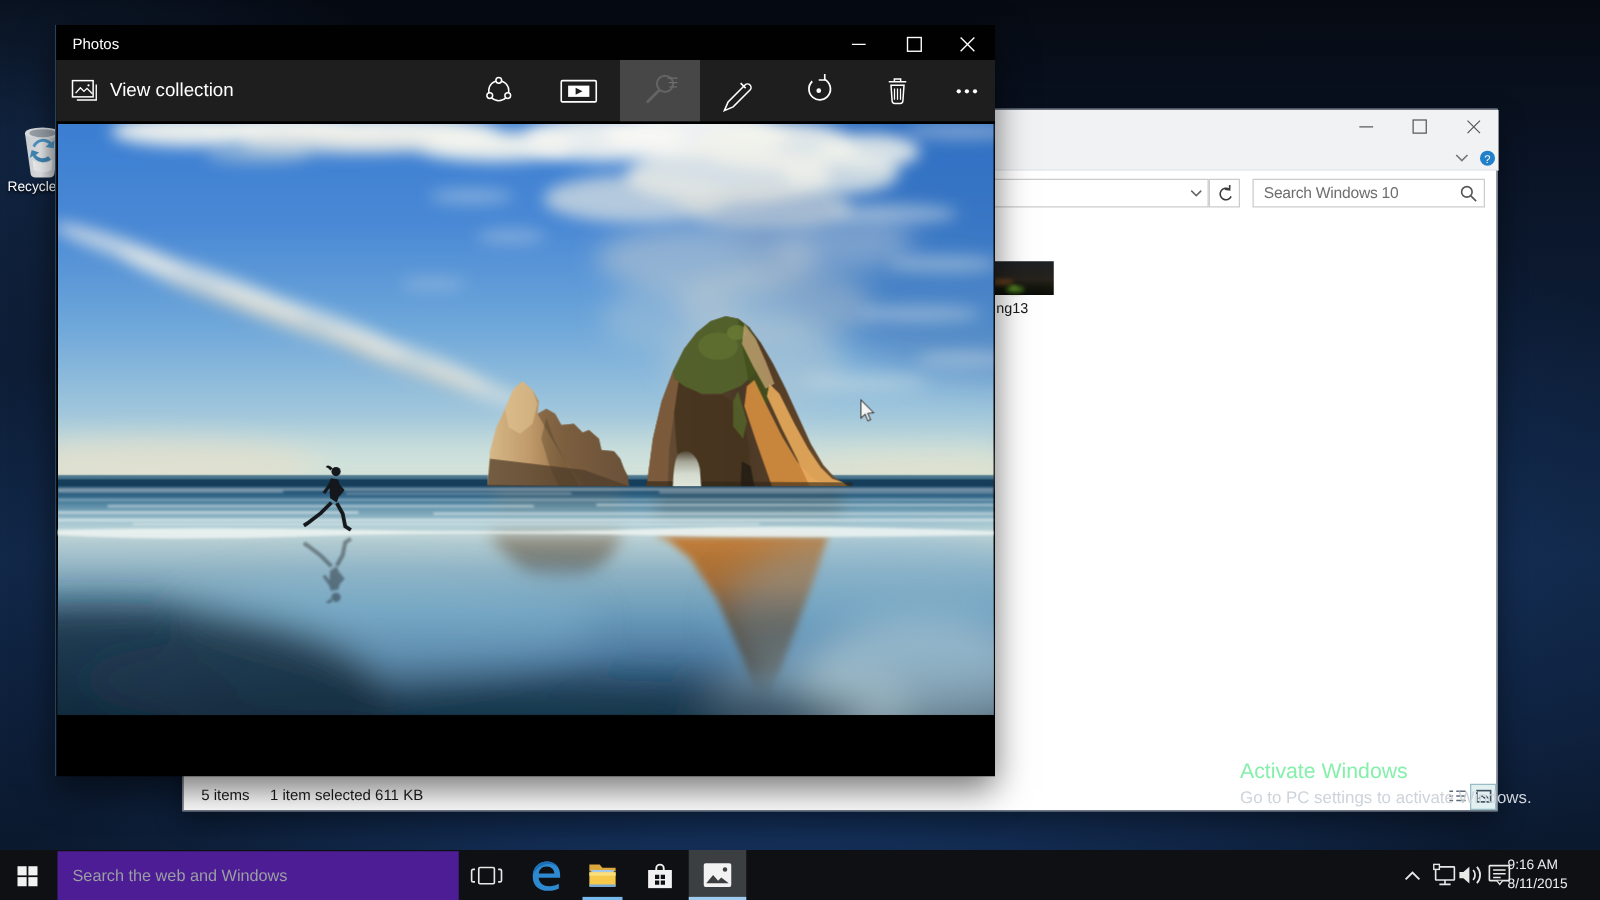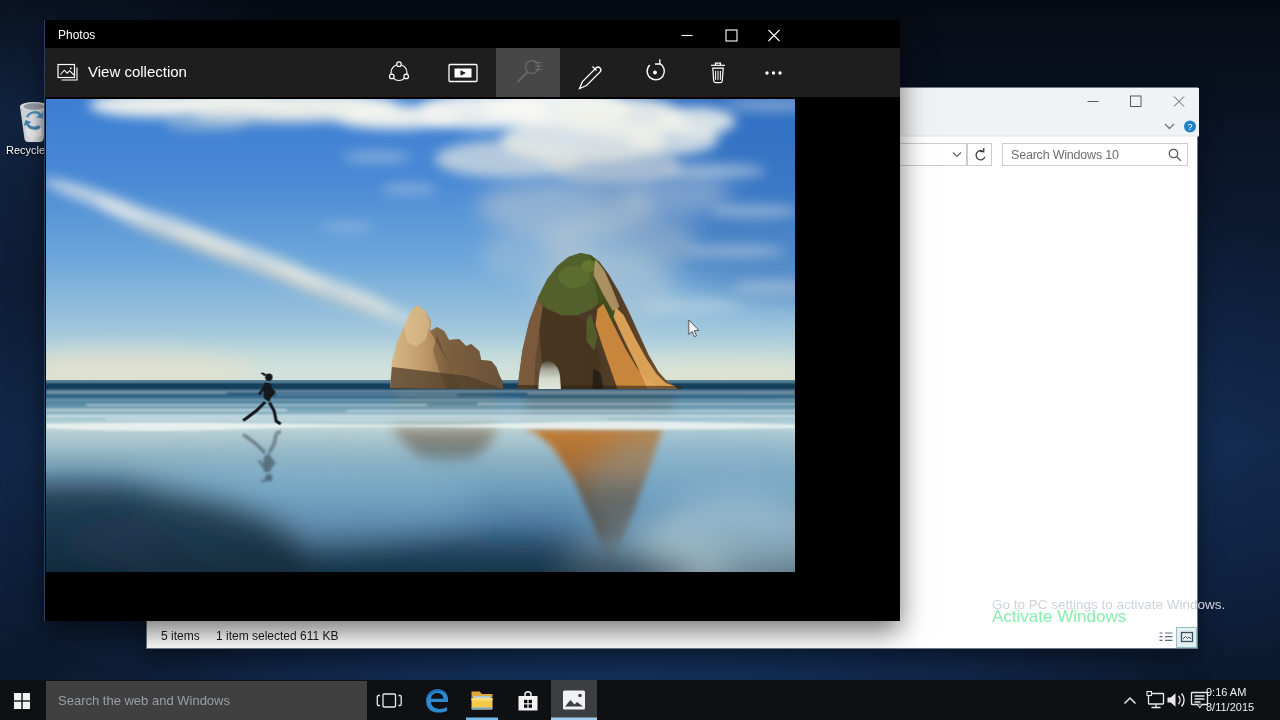--- a/index.html
+++ b/index.html
@@ -16,31 +16,31 @@
     background-color:#0a1526;
   }
   
   #recycle { position:absolute; left:6px; top:98px; width:56px; height:62px; }
   #recycle .lbl { position:absolute; left:0px; top:46px; width:70px; color:#fff; font-size:11px; text-shadow:0 1px 2px rgba(0,0,0,0.9); }
   
   #explorer { position:absolute; left:146px; top:87px; width:1052px; height:562px;
     background:#fff; border:1px solid #707988; box-shadow:0 8px 22px rgba(0,0,0,0.45); }
   
   #wm1 { position:absolute; left:992px; top:607px; font-size:17px; color:#86efac; }
-  #wm2 { position:absolute; left:992px; top:597px; font-size:13.5px; color:#ced3da; }
-  
-  #photos { position:absolute; left:44px; top:20px; width:856px; height:601px;
+  #wm2 { position:absolute; left:992px; top:630px; font-size:13.5px; color:#ced3da; }
+  
+  #photos { position:absolute; left:44px; top:20px; width:752px; height:601px;
     background:#000; border-left:1px solid #29415c; box-shadow:0 10px 26px rgba(0,0,0,0.55); }
   #ptitle { position:absolute; left:0; top:0; width:100%; height:28px; background:#010101; }
   #ptitle .t { position:absolute; left:13px; top:8px; color:#ffffff; font-size:12px; }
   #ptoolbar { position:absolute; left:0; top:28px; width:100%; height:49px; background:#1e1e1e; }
   #pphoto { position:absolute; left:1px; top:79px; width:749px; height:473px; } #pphoto svg { filter:blur(0.4px); }
   
   #taskbar { position:absolute; left:0; top:680px; width:1280px; height:40px; background:#0f1013; }
-  #tsearch { position:absolute; left:46px; top:1px; width:321px; height:39px; background:#404040;
+  #tsearch { position:absolute; left:46px; top:1px; width:321px; height:39px; background:#4c1d95;
     color:#9b9fa3; font-size:13px; line-height:39px; padding-left:12px; }
   #tclock { position:absolute; right:14px; top:5px; width:60px; color:#eceef0; font-size:11px; line-height:15px; }
 </style>
 </head>
 <body>
 <div id="screen">
   <div id="wallpaper"></div>
 
   <div id="recycle">
     <svg width="40" height="46" viewBox="0 0 40 46" style="position:absolute;left:8px;top:0;">

